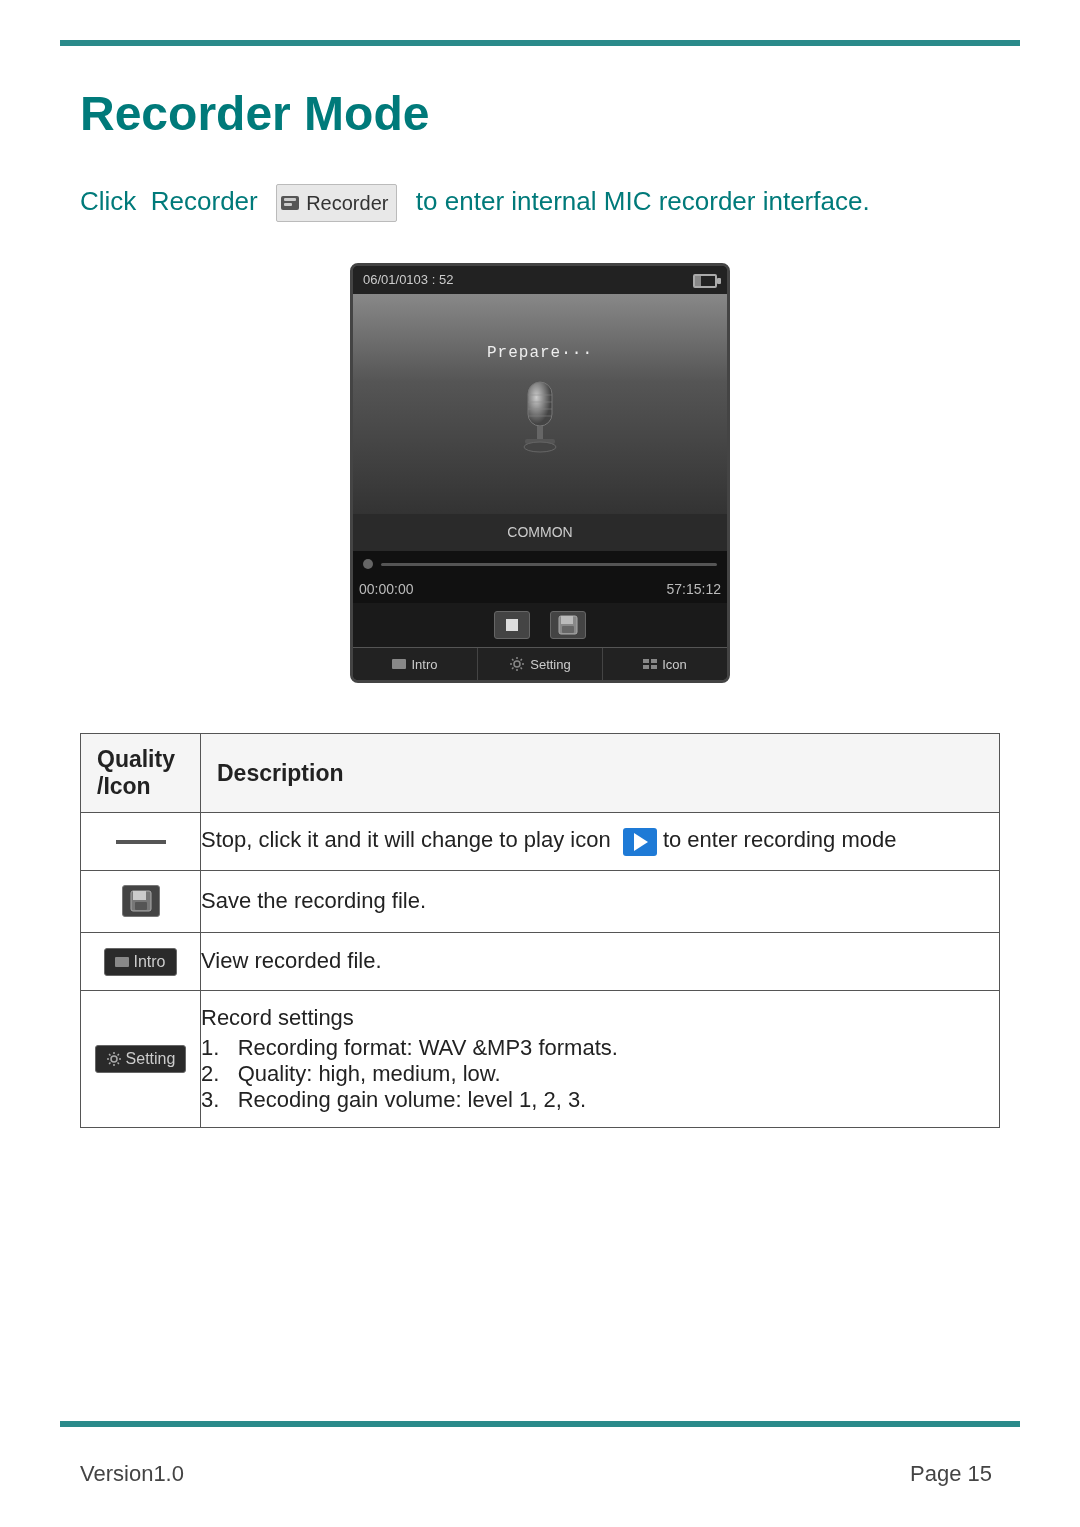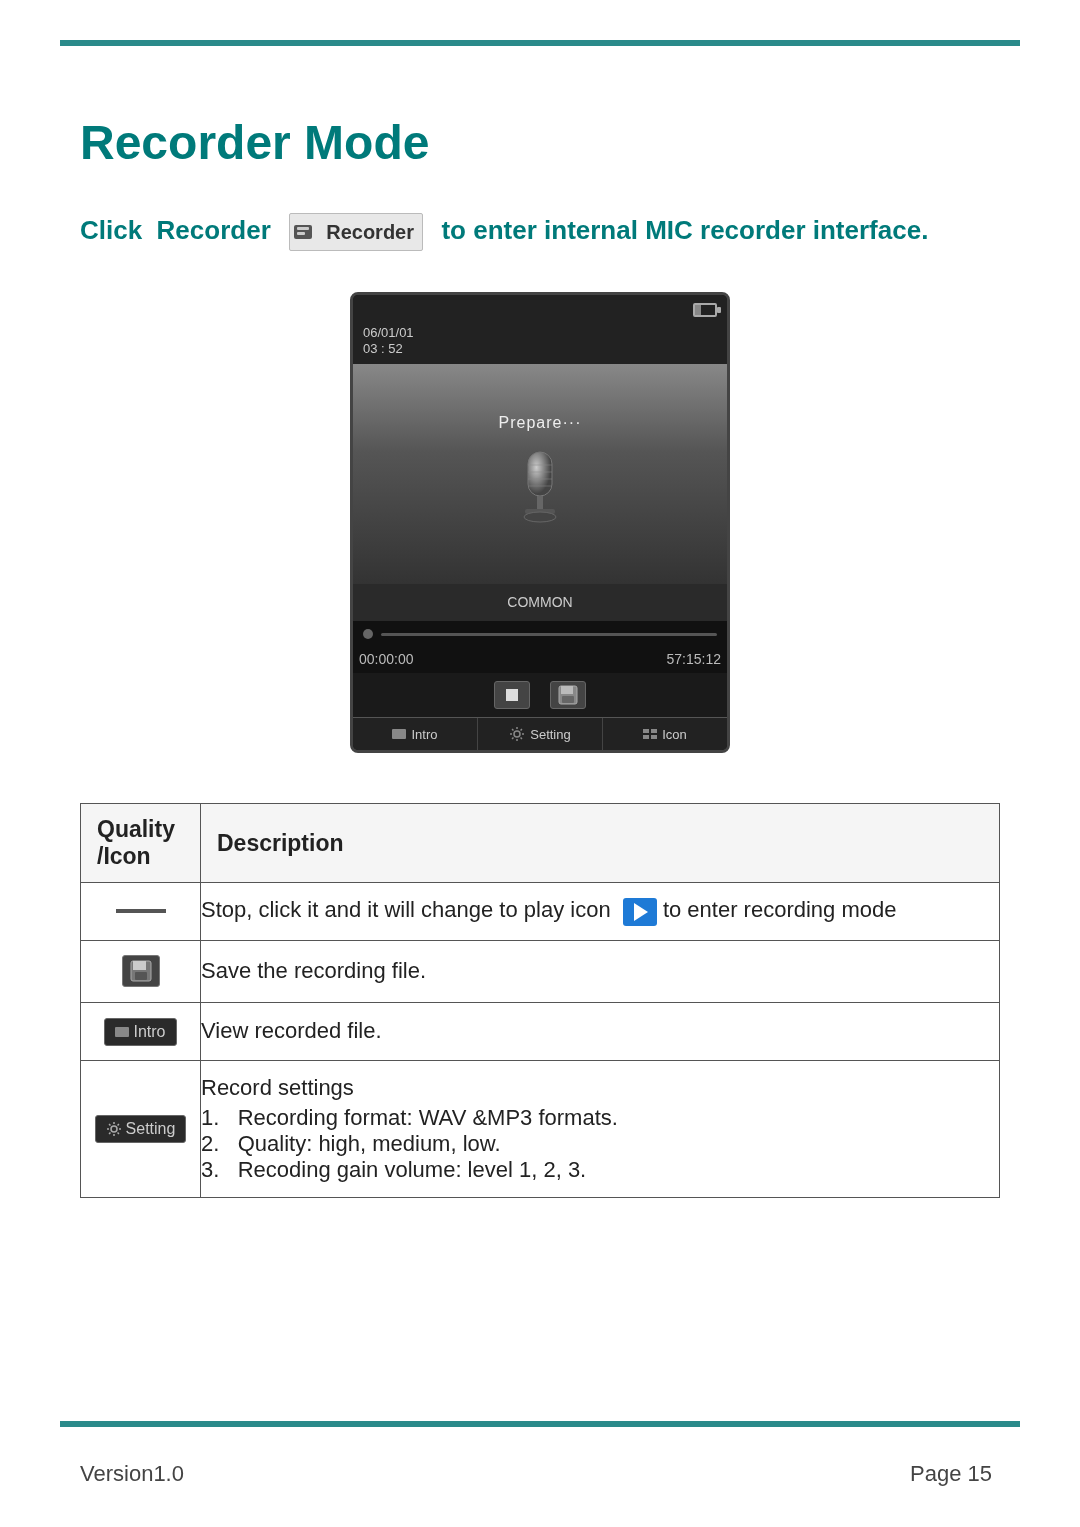--- a/index.html
+++ b/index.html
@@ -18,25 +18,24 @@
     }
     .content {
       margin: 0 80px;
       padding-top: 40px;
     }
     .page-title {
       font-size: 48px;
       font-weight: bold;
       color: #007a7a;
       margin-bottom: 40px;
-      margin-top: 29px;
     }
     .intro-text {
       font-size: 26px;
-      font-weight: bold;
+      font-weight: normal;
       color: #007a7a;
       line-height: 1.6;
       margin-bottom: 40px;
     }
     
     .device-container {
       display: flex;
       justify-content: center;
       margin-bottom: 50px;
     }
@@ -52,23 +51,22 @@
       display: flex;
       justify-content: space-between;
       align-items: flex-start;
       background: #222;
       padding: 6px 10px;
       color: #ccc;
       font-size: 13px;
     }
     .screen-time-date {
       display: flex;
-      flex-direction: column;
+      flex-direction: row;
       line-height: 1.3;
-      margin-top: 24px;
     }
     .screen-battery {
       width: 24px;
       height: 14px;
       border: 2px solid #aaa;
       border-radius: 2px;
       position: relative;
       margin-top: 2px;
     }
     .screen-battery::after {
@@ -93,20 +91,21 @@
       display: flex;
       flex-direction: column;
       align-items: center;
       justify-content: center;
     }
     .prepare-text {
       color: #eee;
       font-size: 16px;
       margin-bottom: 12px;
       letter-spacing: 1px;
+      font-family: Liberation Mono, monospace;
     }
     .mic-icon {
       width: 70px;
       height: 90px;
       position: relative;
       display: flex;
       align-items: center;
       justify-content: center;
     }
     .screen-file-info {
@@ -294,21 +293,21 @@
       display: inline-flex;
       align-items: center;
       background: #e8e8e8;
       border: 1px solid #bbb;
       border-radius: 2px;
       padding: 2px 8px 2px 4px;
       margin: 0 4px;
       vertical-align: middle;
       font-size: 20px;
       color: #333;
-      gap: 14px;
+      gap: 7px;
     }
     .recorder-icon-small {
       display: inline-block;
       width: 18px;
       height: 14px;
       background: #555;
       border-radius: 2px;
       position: relative;
     }
     .recorder-icon-small::before {

